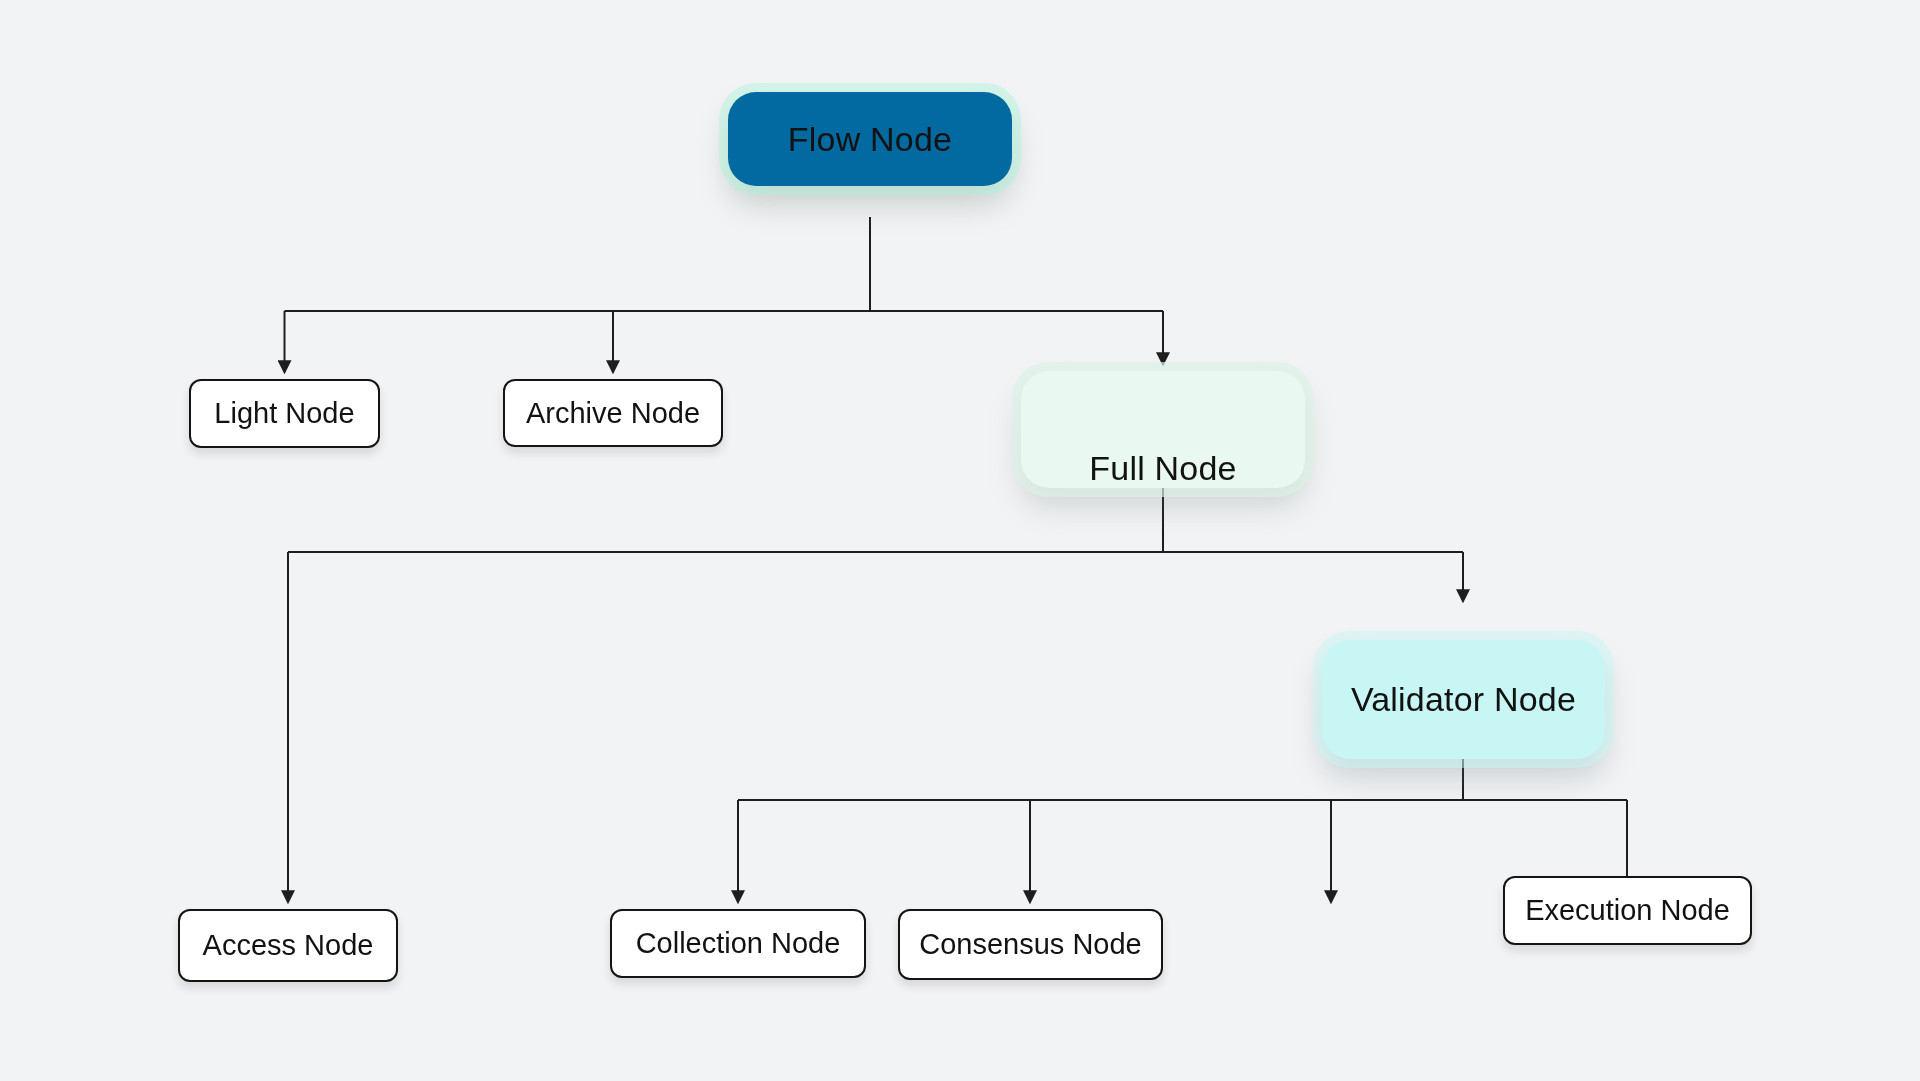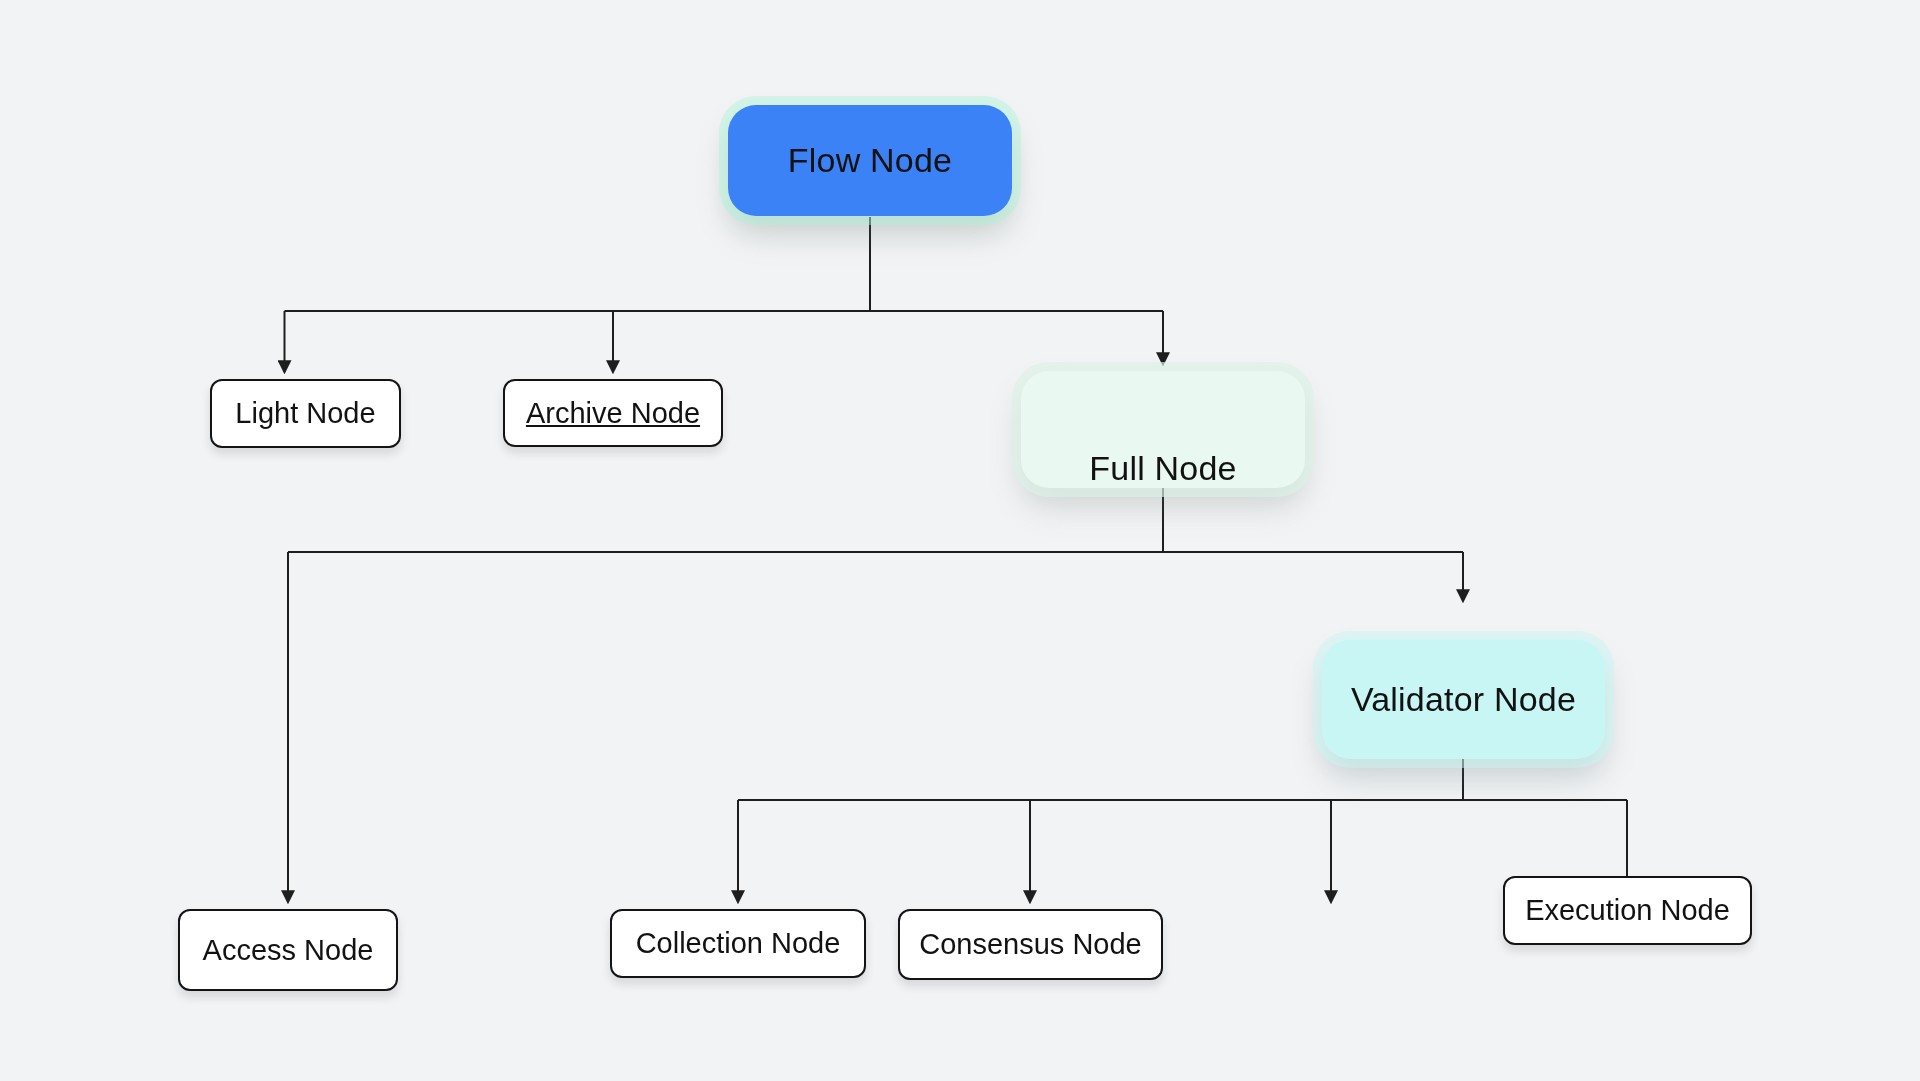--- a/index.html
+++ b/index.html
@@ -32,22 +32,22 @@
     white-space: nowrap;
   }
   
   .node--colored {
     border-radius: 28px;
     font-size: 34px;
     font-weight: 500;
     letter-spacing: 0.2px;
   }
   .n-flow {
-    left: 728px; top: 105px; width: 284px; height: 111px;
-    background: #3b82f6;
+    left: 728px; top: 92px; width: 284px; height: 94px;
+    background: #0369a1;
     box-shadow: 0 0 0 9px rgba(174, 244, 216, 0.45), 0 18px 30px rgba(90, 115, 105, 0.28);
   }
   .n-full {
     left: 1021px; top: 371px; width: 284px; height: 117px;
     background: #e9f8f0;
     box-shadow: 0 0 0 9px rgba(220, 241, 231, 0.65), 0 18px 30px rgba(105, 120, 113, 0.25);
     align-items: flex-end;
   }
   .n-validator {
     left: 1322px; top: 608px; width: 283px; height: 119px;
@@ -57,23 +57,23 @@
   }
   
   .node--plain {
     background: #ffffff;
     border: 2px solid #141414;
     border-radius: 12px;
     font-size: 29px;
     font-weight: 500;
     box-shadow: 0 6px 10px rgba(20, 25, 30, 0.12);
   }
-  .n-light        { left: 189px;  top: 379px; width: 191px; height: 69px; margin-left: 21px; }
-  .n-archive      { left: 503px;  top: 379px; width: 220px; height: 68px; text-decoration: underline; }
-  .n-access       { left: 178px;  top: 909px; width: 220px; height: 82px; }
+  .n-light        { left: 189px;  top: 379px; width: 191px; height: 69px; }
+  .n-archive      { left: 503px;  top: 379px; width: 220px; height: 68px; }
+  .n-access       { left: 178px;  top: 909px; width: 220px; height: 73px; }
   .n-collection   { left: 610px;  top: 909px; width: 256px; height: 69px; }
   .n-consensus    { left: 898px;  top: 909px; width: 265px; height: 71px; }
   .n-verification { left: 1194px; top: 909px; width: 274px; height: 69px; }
   .n-execution    { left: 1503px; top: 876px; width: 249px; height: 69px; }
 </style>
 </head>
 <body>
 
 <div class="canvas">
 

